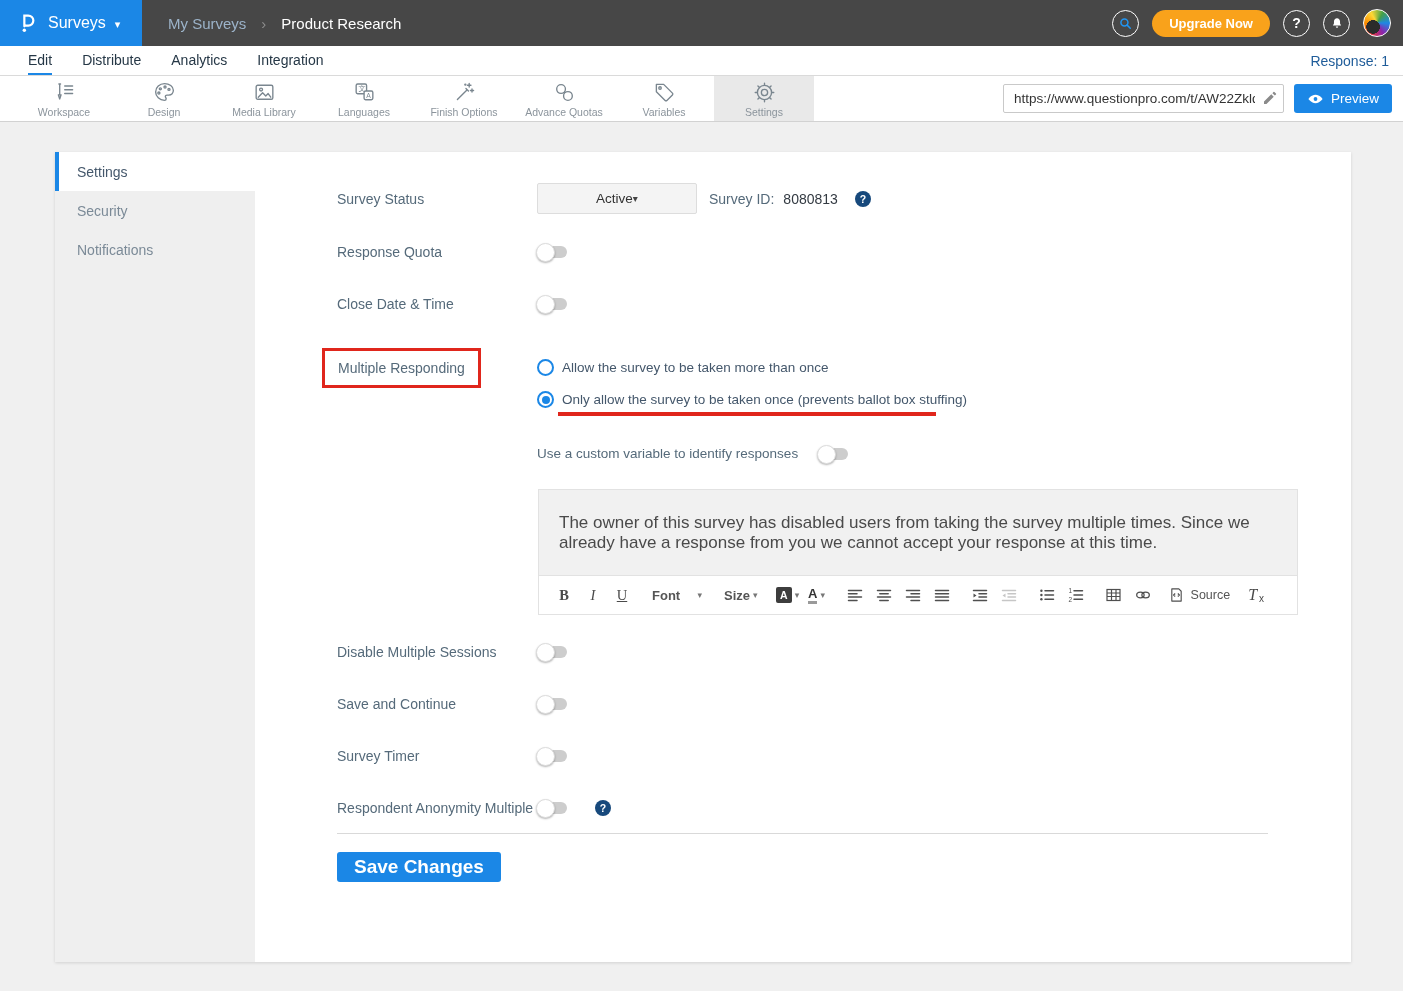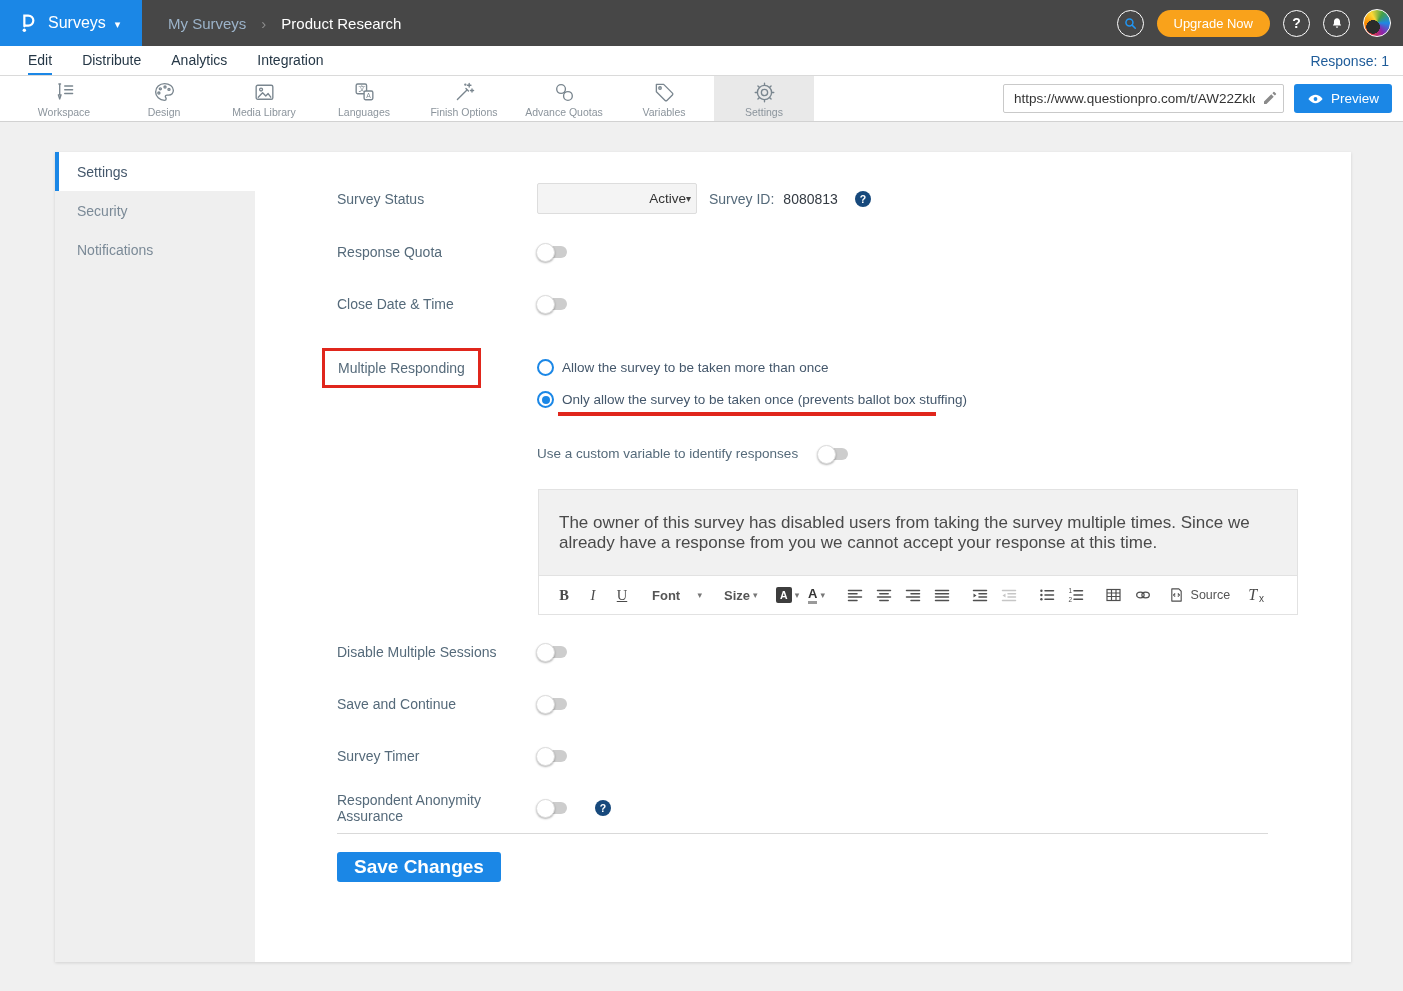--- a/index.html
+++ b/index.html
@@ -10,21 +10,21 @@
   .topbar { height:46px; background:#474747; display:flex; align-items:stretch; }
   .logo-area { width:142px; background:#1b87e6; display:flex; align-items:center; padding-left:16px; gap:9px; cursor:pointer; }
   .logo-area .product { color:#fff; font-size:16px; }
   .logo-area .caret { color:#fff; font-size:11px; margin-top:2px; }
   .breadcrumb { display:flex; align-items:center; margin-left:26px; font-size:15px; }
   .bc-parent { color:#9cb3c9; cursor:pointer; text-decoration:none; }
   .bc-sep { color:#8d8d8d; margin:0 15px; font-size:15px; }
   .bc-current { color:#fff; }
   .topbar-right { margin-left:auto; display:flex; align-items:center; gap:13px; padding-right:12px; }
   .circle-btn { width:27px; height:27px; border-radius:50%; border:1.5px solid #fff; background:transparent; display:flex; align-items:center; justify-content:center; color:#fff; cursor:pointer; font-size:14px; font-weight:bold; font-family:inherit; }
-  .upgrade-btn { height:27px; border:none; border-radius:14px; background:#f9a21b; color:#fff; font-weight:normal; font-size:13px; padding:0 17px; cursor:pointer; font-family:inherit; }
+  .upgrade-btn { height:27px; border:none; border-radius:14px; background:#f9a21b; color:#fff; font-weight:bold; font-size:13px; padding:0 17px; cursor:pointer; font-family:inherit; }
   .avatar { width:28px; height:28px; border-radius:50%; border:1.5px solid #fff; cursor:pointer;
             background: radial-gradient(circle at 35% 65%, #2b2b2b 28%, transparent 29%),
                         conic-gradient(from 210deg, #e53935, #fb8c00, #fdd835, #43a047, #1e88e5, #8e24aa, #e53935); }
 
   
   .subnav { height:30px; background:#fff; display:flex; align-items:stretch; padding-left:28px; border-bottom:1px solid #dadada; }
   .subtab { display:flex; align-items:center; margin-right:30px; font-size:14px; color:#253746; cursor:pointer; border-bottom:2px solid transparent; }
   .subtab.active { border-bottom-color:#1b87e6; }
   .response-count { margin-left:auto; align-self:center; padding-right:14px; font-size:14px; color:#1f5c99; }
 
@@ -43,21 +43,21 @@
   .card { background:#fff; box-shadow:0 1px 3px rgba(0,0,0,.13); display:flex; min-height:810px; }
   .sidebar { width:200px; background:#efefef; flex-shrink:0; }
   .side-item { height:39px; display:flex; align-items:center; padding-left:18px; font-size:14px; color:#7b8a97; border-left:4px solid transparent; cursor:pointer; }
   .side-item.active { background:#fff; border-left-color:#1b87e6; color:#44576b; }
 
   .content { flex:1; padding:31px 53px 40px 82px; }
   .frow { display:flex; align-items:center; }
   .flabel { width:200px; flex-shrink:0; font-size:14px; color:#556a7a; }
 
   .row-status { height:31px; margin-bottom:28px; }
-  .select-box { width:160px; height:31px; background:#f4f4f4; border:1px solid #ddd; border-radius:2px; display:flex; align-items:center; justify-content:flex-end; padding:0 5px; font-size:13.5px; color:#333; cursor:pointer; }
+  .select-box { width:160px; height:31px; background:#f4f4f4; border:1px solid #ddd; border-radius:2px; display:flex; align-items:center; justify-content:center; padding:0 5px; font-size:13.5px; color:#333; cursor:pointer; }
   .select-box .caret { font-size:10px; color:#444; }
   .sid-label { margin-left:12px; font-size:14px; color:#556a7a; }
   .sid-value { margin-left:9px; font-size:14px; color:#333a42; }
   .help-badge { width:16px; height:16px; border-radius:50%; background:#17497c; color:#fff; font-size:10.5px; font-weight:bold; display:flex; align-items:center; justify-content:center; margin-left:17px; cursor:pointer; }
 
   .trow { height:20px; margin-bottom:32px; }
   .switch { width:30px; height:12px; background:#cdcdcd; border-radius:6px; position:relative; cursor:pointer; flex-shrink:0; }
   .switch::before { content:''; position:absolute; left:-1px; top:-3px; width:17px; height:17px; background:#fff; border:1px solid #ddd; border-radius:50%; box-shadow:0 1px 2px rgba(0,0,0,.3); }
 
   
@@ -418,21 +418,21 @@
       </div>
       <div class="frow trow">
         <span class="flabel">Save and Continue</span>
         <span class="switch"></span>
       </div>
       <div class="frow trow">
         <span class="flabel">Survey Timer</span>
         <span class="switch"></span>
       </div>
       <div class="frow trow" style="margin-bottom:0;">
-        <span class="flabel">Respondent Anonymity Assurance</span>
+        <span class="flabel">Respondent Anonymity Multiple</span>
         <span class="switch"></span>
         <span class="help-badge" style="margin-left:28px;">?</span>
       </div>
 
       <hr class="divider">
       <button class="save-btn">Save Changes</button>
 
     </main>
   </div>
 </div>

